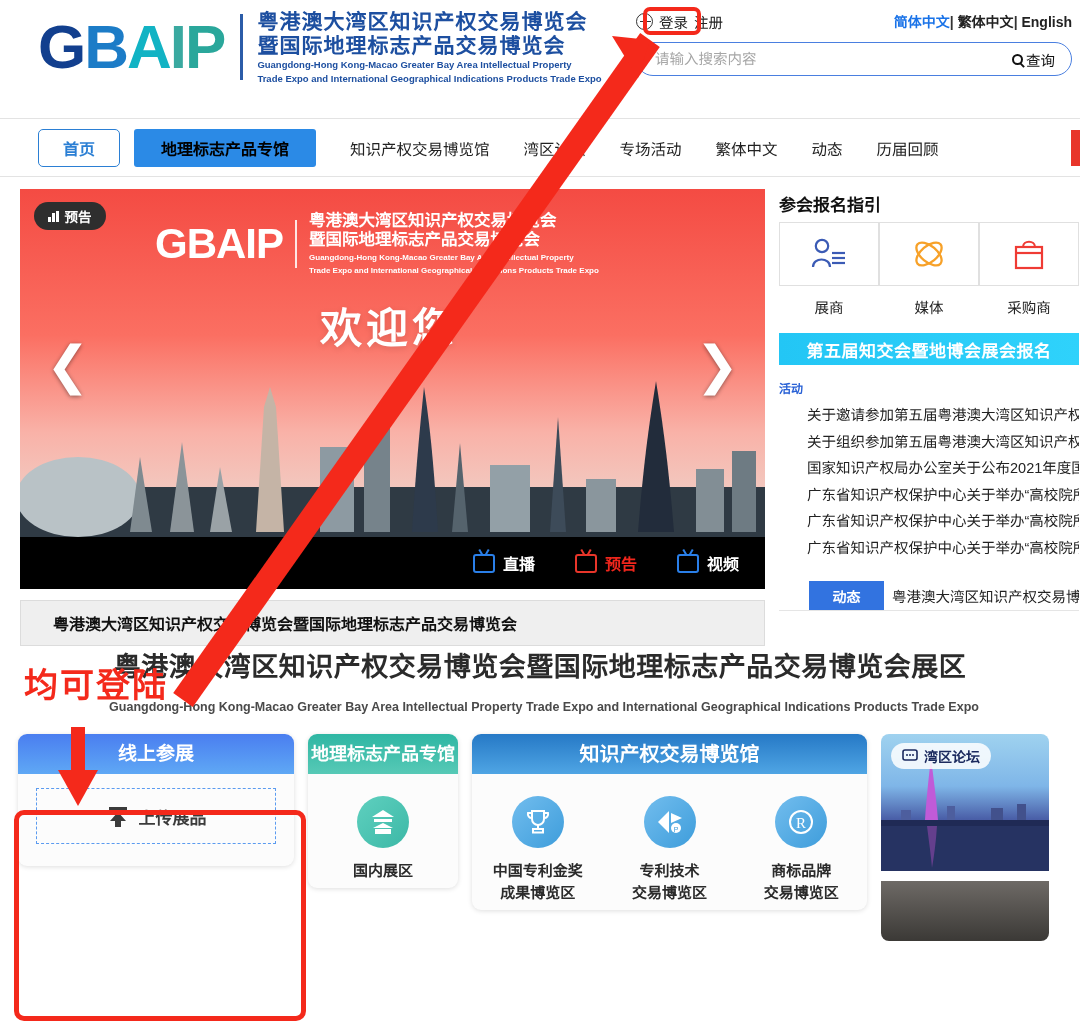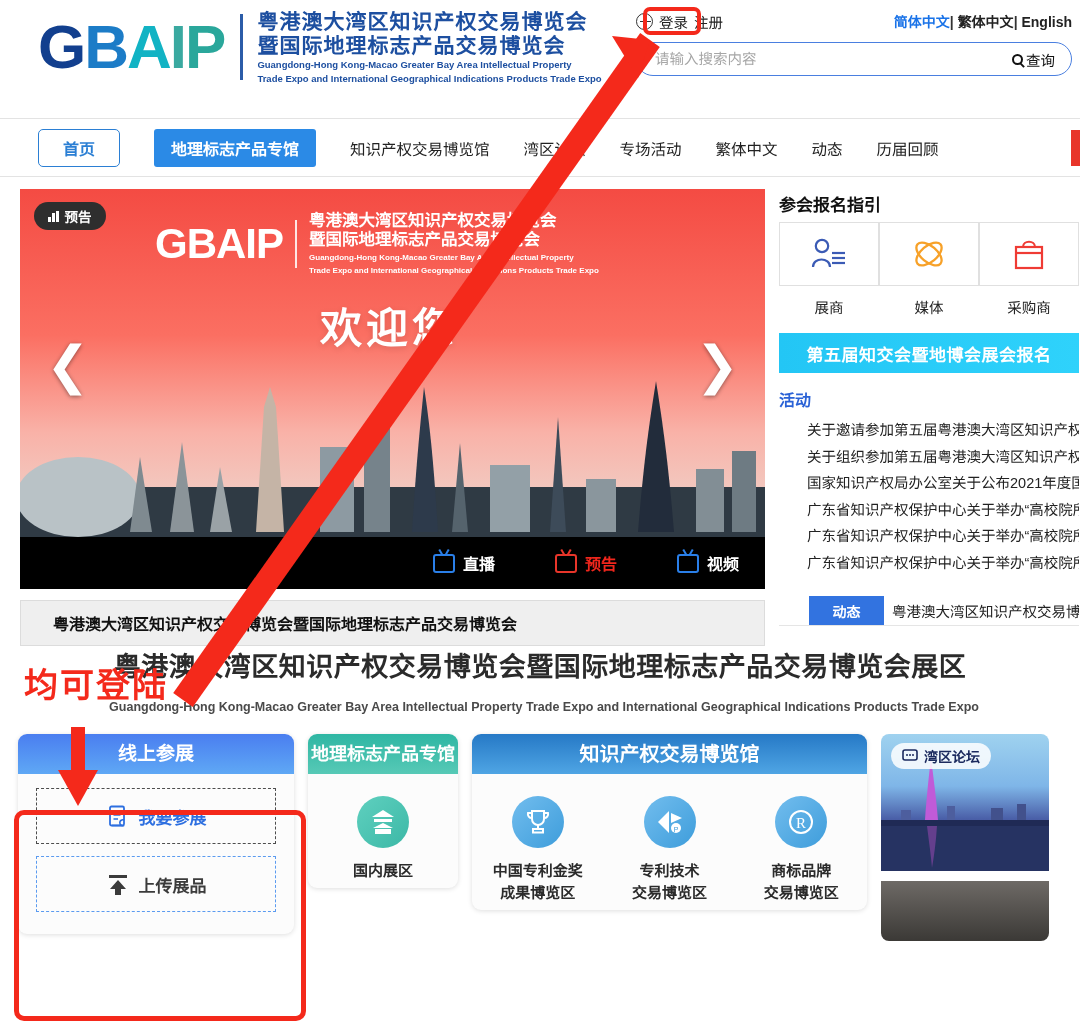--- a/index.html
+++ b/index.html
@@ -39,21 +39,21 @@
   .search-box { margin-top:8px; height:34px; border:1.3px solid #4a7fe0; border-radius:18px; display:flex; align-items:center; padding:0 16px; }
   .search-input { flex:1; border:0; outline:0; font-size:14.5px; color:#222; background:transparent; font-family:"Liberation Sans", sans-serif; }
   .search-input::placeholder { color:#a6a6a6; }
   .search-btn { display:flex; align-items:center; gap:1px; font-size:14.5px; color:#111; cursor:pointer; white-space:nowrap; }
   .mag { width:11px; height:11px; border:2px solid #111; border-radius:50%; position:relative; display:inline-block; margin-right:2px; }
   .mag::after { content:""; position:absolute; right:-4px; bottom:-3px; width:6px; height:2px; background:#111; transform:rotate(45deg); }
 
   
   .nav { height:59px; border-top:1px solid #e3e3e3; border-bottom:1px solid #e3e3e3; display:flex; align-items:center; padding-left:38px; position:relative; background:#fff; }
   .nav-home { width:82px; height:38px; border:1.6px solid #2b7fd4; border-radius:5px; display:flex; align-items:center; justify-content:center; font-size:16px; font-weight:bold; color:#2b7fd4; cursor:pointer; flex:none; }
-  .nav-active { height:38px; background:#2b8ae6; color:#ffffff; font-size:16px; font-weight:bold; display:flex; align-items:center; justify-content:center; padding:0 17px; border-radius:3px; margin-left:34px; cursor:pointer; flex:none; }
+  .nav-active { height:38px; background:#2b8ae6; color:#000000; font-size:16px; font-weight:bold; display:flex; align-items:center; justify-content:center; padding:0 27px; border-radius:3px; margin-left:14px; cursor:pointer; flex:none; }
   .nav-item { font-size:15.5px; color:#222; margin-left:34px; cursor:pointer; white-space:nowrap; flex:none; }
   .nav-edge { position:absolute; right:0; top:11px; width:9px; height:36px; background:#e8352a; }
 
   
   .main { display:flex; padding:0 0 0 20px; height:444px; }
   .carousel { position:relative; width:745px; height:400px; margin-top:12px; background:#000; overflow:hidden; }
   .slide { position:absolute; inset:0 0 52px 0; background:
       linear-gradient(180deg,#f44b43 0%, #fb6f62 42%, #f9b2a8 70%, #eddad2 100%); }
   .skyline { position:absolute; left:0; right:0; bottom:0; height:190px; }
   .badge-preview { position:absolute; left:14px; top:13px; height:28px; background:#2e2e2e; color:#fff; border-radius:14px; display:flex; align-items:center; gap:6px; padding:0 14px; font-size:13.5px; font-weight:bold; z-index:6; }
@@ -61,39 +61,39 @@
   .bars-ico i { width:2.5px; background:#fff; display:block; }
   .slide-logo { position:absolute; left:135px; top:22px; display:flex; align-items:center; z-index:4; }
   .slide-logo .lt { font-size:42px; font-weight:bold; color:#fff; letter-spacing:-1px; line-height:1; }
   .slide-div { width:2px; height:48px; background:rgba(255,255,255,.85); margin:0 12px; }
   .slide-cn { color:#fff; font-size:16.5px; font-weight:bold; line-height:1.18; white-space:nowrap; }
   .slide-en { color:#fff; font-size:8px; font-weight:bold; line-height:1.3; margin-top:3px; white-space:nowrap; }
   .welcome { position:absolute; left:300px; top:105px; font-size:42px; font-weight:bold; color:#fff; letter-spacing:4px; z-index:4; text-shadow:0 2px 6px rgba(0,0,0,.12); }
   .arrow-l, .arrow-r { position:absolute; top:150px; font-size:52px; color:#fff; font-weight:100; cursor:pointer; z-index:7; text-shadow:0 1px 4px rgba(0,0,0,.45); line-height:1; font-family:"DejaVu Sans", sans-serif; }
   .arrow-l { left:26px; }
   .arrow-r { right:26px; }
-  .car-bar { position:absolute; left:0; right:0; bottom:0; height:52px; background:#000; display:flex; align-items:center; justify-content:flex-end; padding-right:26px; gap:60px; }
+  .car-bar { position:absolute; left:0; right:0; bottom:0; height:52px; background:#000; display:flex; align-items:center; justify-content:flex-end; padding-right:26px; gap:40px; }
   .car-bar-item { display:flex; align-items:center; gap:8px; font-size:16px; font-weight:bold; color:#fff; cursor:pointer; }
   .tv { width:22px; height:19px; border:2.2px solid #2a7fe8; border-radius:3px; position:relative; }
   .tv::before { content:""; position:absolute; left:5px; top:-7px; width:2px; height:7px; background:#2a7fe8; transform:rotate(-30deg); }
   .tv::after { content:""; position:absolute; right:5px; top:-7px; width:2px; height:7px; background:#2a7fe8; transform:rotate(30deg); }
   .tv-red { border-color:#e8352a; }
   .tv-red::before, .tv-red::after { background:#e8352a; }
   .red-t { color:#f0261c; }
   .car-caption { margin:11px 0 0 0; width:745px; height:46px; background:#efefef; border:1px solid #dcdcdc; display:flex; align-items:center; padding-left:32px; font-size:16px; font-weight:bold; color:#111; }
 
   
   .rightcol { width:300px; margin-left:14px; padding-top:14px; }
   .rc-title { font-size:17px; font-weight:bold; color:#111; margin-bottom:6px; }
   .guide-grid { display:flex; }
   .guide-cell { width:101px; }
   .guide-box { height:64px; border:1px solid #e0e0e0; display:flex; align-items:center; justify-content:center; background:#fff; cursor:pointer; }
   .guide-label { text-align:center; font-size:14.5px; color:#222; margin-top:10px; }
-  .reg-banner { margin-top:16px; height:40px; background:linear-gradient(90deg,#23c6f5,#2fd2fb); display:flex; align-items:center; justify-content:center; color:#fff; font-size:17px; font-weight:bold; cursor:pointer; letter-spacing:.5px; white-space:nowrap; overflow:hidden; }
-  .act-title { margin-top:14px; font-size:16px; font-weight:bold; color:#2a62d6; }
+  .reg-banner { margin-top:16px; height:32px; background:linear-gradient(90deg,#23c6f5,#2fd2fb); display:flex; align-items:center; justify-content:center; color:#fff; font-size:17px; font-weight:bold; cursor:pointer; letter-spacing:.5px; white-space:nowrap; overflow:hidden; }
+  .act-title { margin-top:14px; font-size:12px; font-weight:bold; color:#2a62d6; }
   .act-list { margin-top:6px; }
   .act-item { font-size:14.5px; color:#222; line-height:26.5px; padding-left:28px; white-space:nowrap; overflow:hidden; cursor:pointer; }
   .dyn-row { margin-top:20px; display:flex; align-items:stretch; height:30px; border-bottom:1px solid #e5e5e5; }
   .dyn-tag { width:75px; background:#3273e0; color:#fff; font-size:14px; font-weight:bold; display:flex; align-items:center; justify-content:center; margin-left:30px; }
   .dyn-text { flex:1; display:flex; align-items:center; padding-left:8px; font-size:14.5px; color:#222; white-space:nowrap; overflow:hidden; }
 
   
   .sect { margin-top:24px; text-align:center; }
   .sect-cn { font-size:27px; font-weight:bold; color:#2b2b2b; letter-spacing:.5px; }
   .sect-en { margin-top:16px; font-size:12.5px; font-weight:bold; color:#4a4a4a;padding-left:8px; }
@@ -304,30 +304,20 @@
   <div class="sect">
     <div class="sect-cn">粤港澳大湾区知识产权交易博览会暨国际地理标志产品交易博览会展区</div>
     <div class="sect-en">Guangdong-Hong Kong-Macao Greater Bay Area Intellectual Property Trade Expo and International Geographical Indications Products Trade Expo</div>
   </div>
 
   <div class="cards">
 
     <div class="card card-online">
       <div class="card-hd">线上参展</div>
       <div class="card-body">
-        <div class="dash-btn">
-          <svg width="24" height="24" viewBox="0 0 24 24">
-            <rect x="4" y="2.5" width="14" height="19" rx="1.5" fill="none" stroke="#2d6fe0" stroke-width="1.8"></rect>
-            <line x1="7.5" y1="7" x2="14.5" y2="7" stroke="#2d6fe0" stroke-width="1.7"></line>
-            <line x1="7.5" y1="11" x2="14.5" y2="11" stroke="#2d6fe0" stroke-width="1.7"></line>
-            <line x1="7.5" y1="15" x2="12" y2="15" stroke="#2d6fe0" stroke-width="1.7"></line>
-            <path d="M18 16 a3 3 0 1 0 0 5.5 H6" fill="none" stroke="#2d6fe0" stroke-width="1.6"></path>
-          </svg>
-          <span>我要参展</span>
-        </div>
         <div class="dash-btn blue">
           <svg width="24" height="24" viewBox="0 0 24 24">
             <rect x="3" y="3" width="18" height="3" fill="#3b3b3b"></rect>
             <path d="M12 8 L20 17 H15 V23 H9 V17 H4 Z" fill="#3b3b3b"></path>
           </svg>
           <span>上传展品</span>
         </div>
       </div>
     </div>
 

